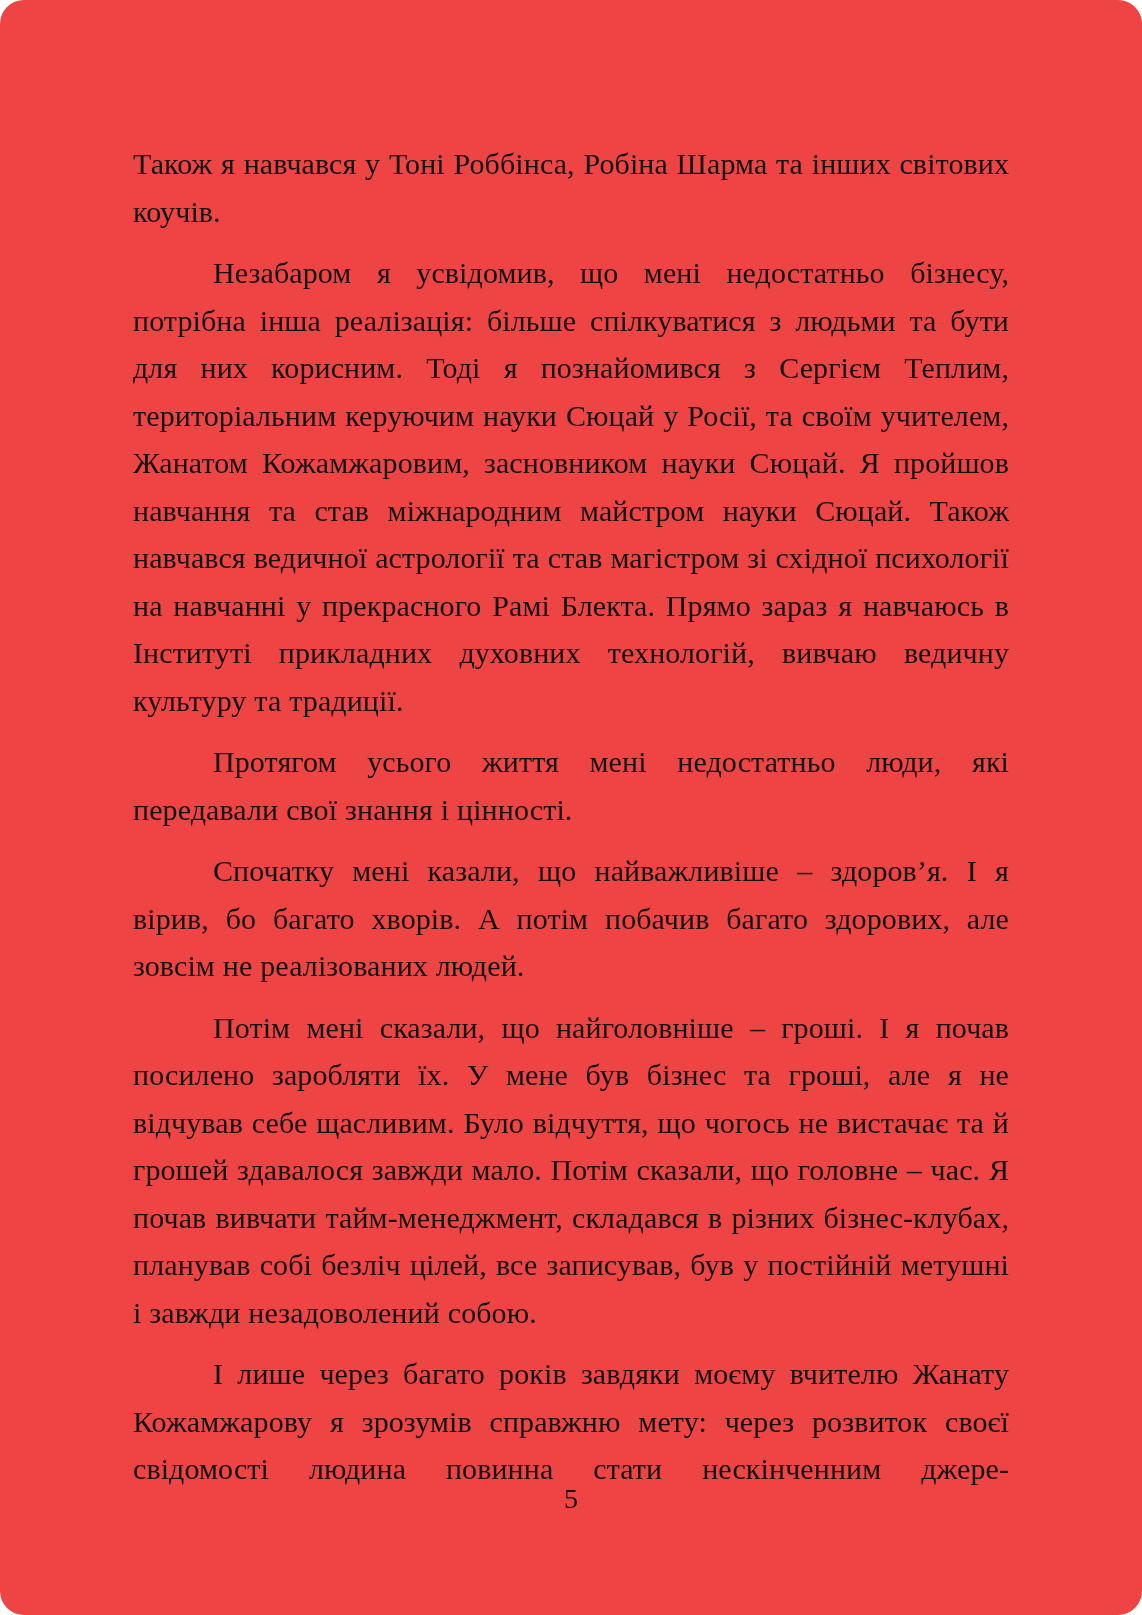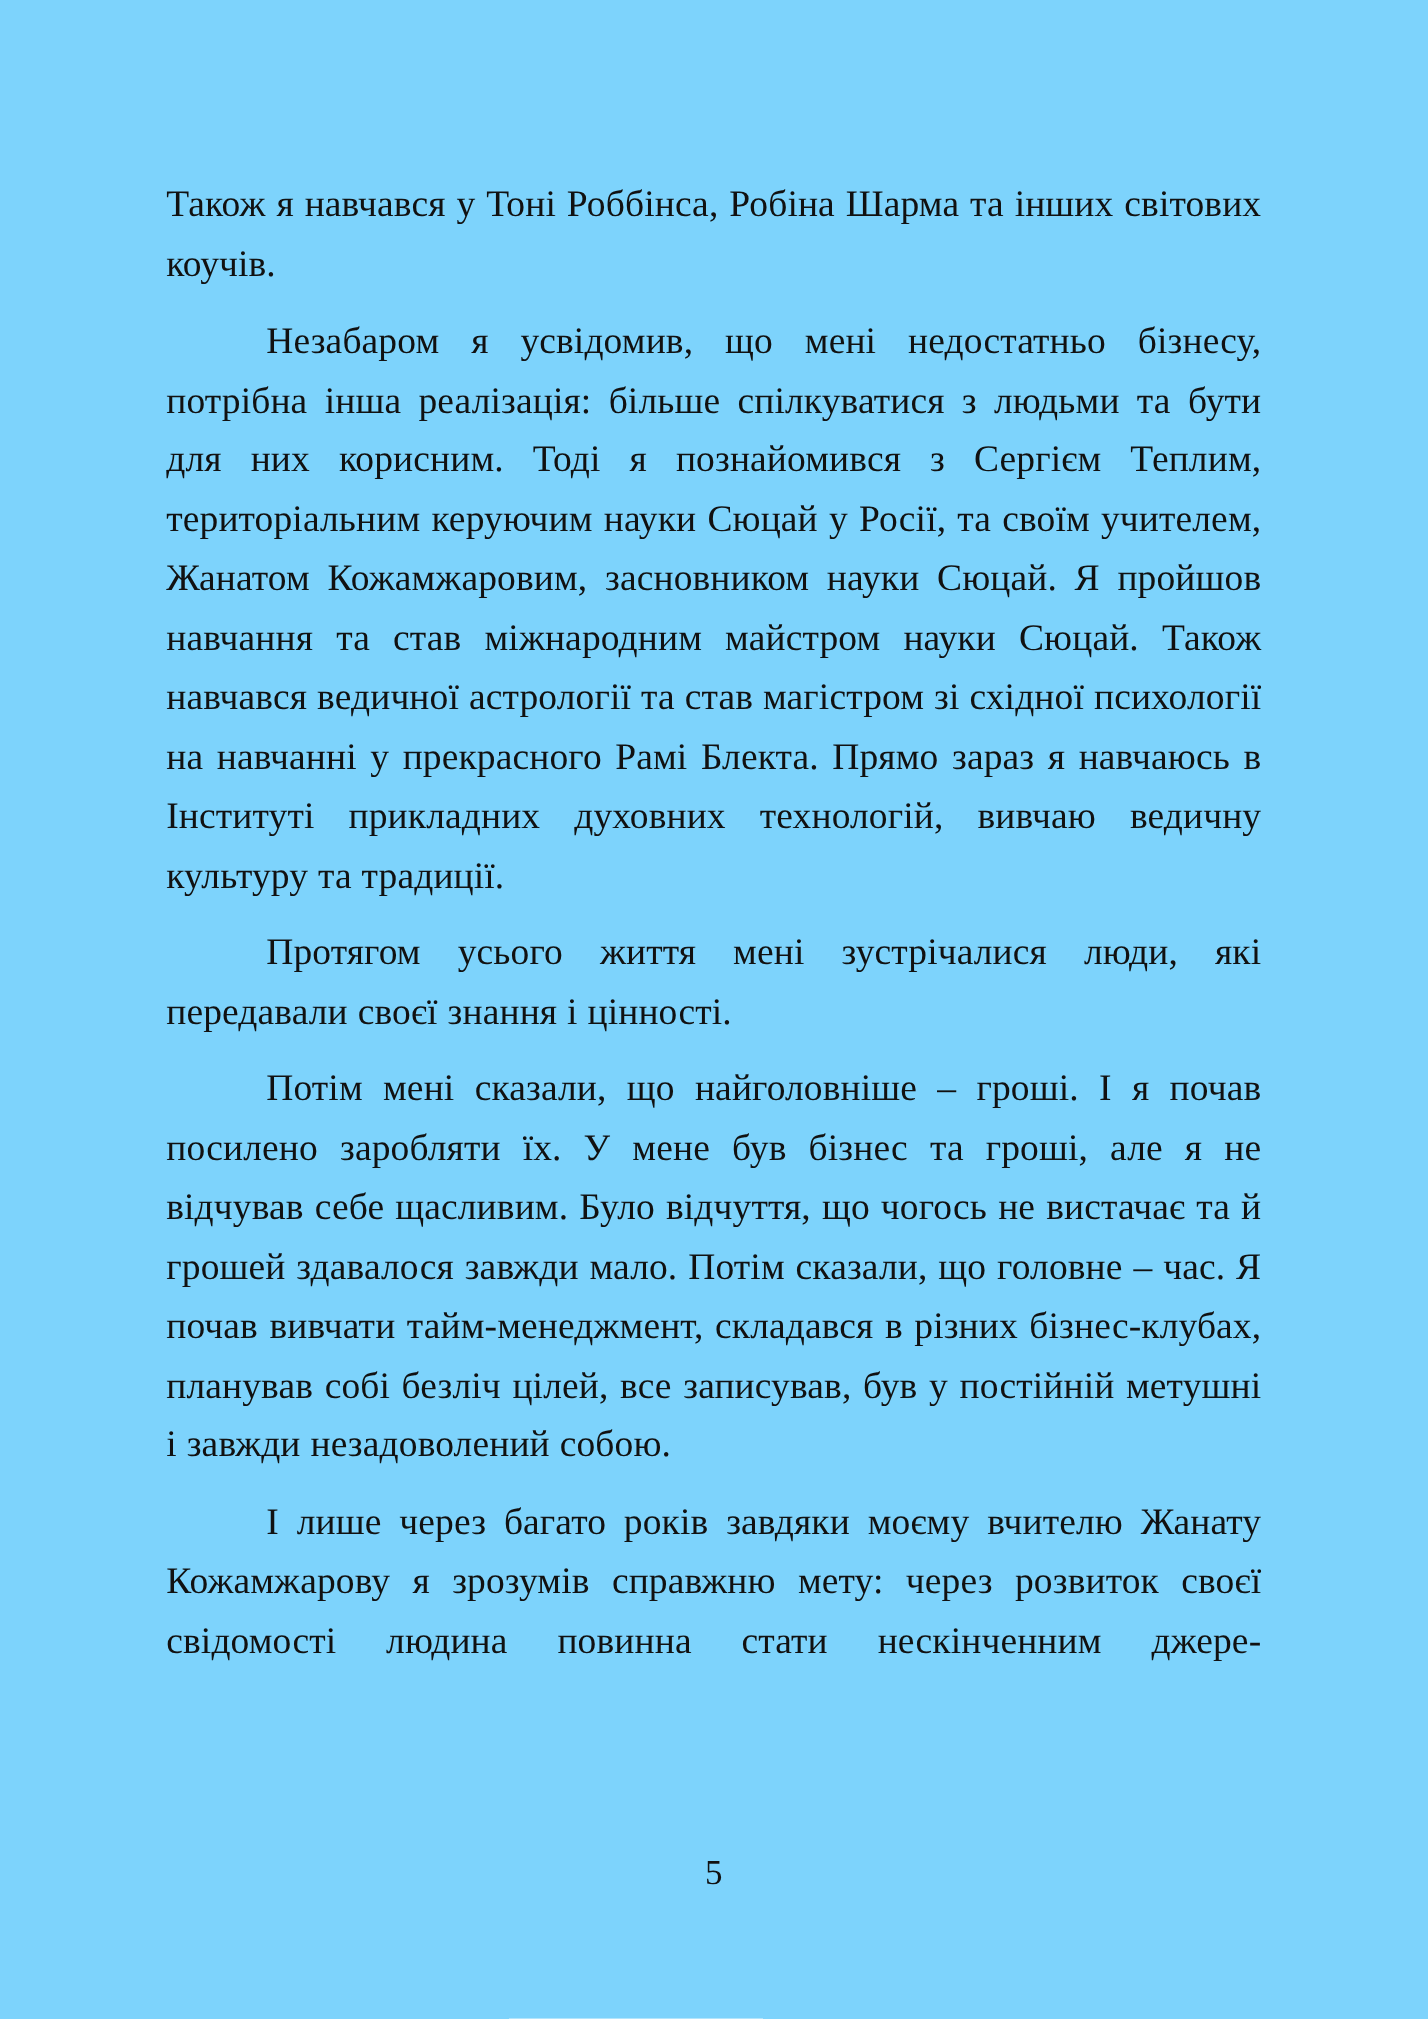--- a/index.html
+++ b/index.html
@@ -6,23 +6,24 @@
   html, body {
     margin: 0;
     padding: 0;
     background: #ffffff;
   }
   .page {
     position: relative;
     width: 1142px;
     height: 1615px;
     margin: 0 auto;
-    background: #7dd3fc;
+    background: #ef4444;
     overflow: hidden;
     box-sizing: border-box;
+    border-radius: 24px;
   }
   .text-column {
     position: absolute;
     left: 133px;
     top: 140px;
     width: 876px;
   }
   .para {
     font-family: "Liberation Serif", "DejaVu Serif", serif;
     font-size: 30px;
@@ -66,22 +67,23 @@
 
 <div class="page">
 
   <div class="text-column">
 
     <p class="para no-indent">Також я навчався у Тоні Роббінса, Робіна Шарма та інших світових коучів.</p>
 
     <p class="para indented">Незабаром я усвідомив, що мені недостатньо бізнесу, потрібна інша реалізація: більше спілкуватися з людьми та бути для них корисним. Тоді я познайомився з Сергієм Теплим, територіальним керуючим науки Сюцай у Росії, та своїм учителем, Жанатом Кожамжаровим, засновником науки Сюцай. Я пройшов навчання та став міжнародним майстром науки Сюцай. Також навчався ведичної астрології та став магістром зі східної психології на навчанні у прекрасного Рамі Блекта. Прямо зараз я навчаюсь в Інституті прикладних духовних технологій, вивчаю ведичну культуру та традиції.</p>
 
 
-    <p class="para indented">Протягом усього життя мені зустрічалися люди, які передавали своєї знання і цінності.</p>
+    <p class="para indented">Протягом усього життя мені недостатньо люди, які передавали свої знання і цінності.</p>
 
+    <p class="para indented">Спочатку мені казали, що найважливіше – здоров’я. І я вірив, бо багато хворів. А потім побачив багато здорових, але зовсім не реалізованих людей.</p>
 
     <p class="para indented">Потім мені сказали, що найголовніше – гроші. І я почав посилено заробляти їх. У мене був бізнес та гроші, але я не відчував себе щасливим. Було відчуття, що чогось не вистачає та й грошей здавалося завжди мало. Потім сказали, що головне – час. Я почав вивчати тайм-менеджмент, складався в різних бізнес-клубах, планував собі безліч цілей, все записував, був у постійній метушні і завжди незадоволений собою.</p>
 
     <p class="para indented continues">І лише через багато років завдяки моєму вчителю Жанату Кожамжарову я зрозумів справжню мету: через розвиток своєї свідомості людина повинна стати нескінченним джере-</p>
 
   </div>
 
   <div class="page-number">5</div>
 
 </div>

